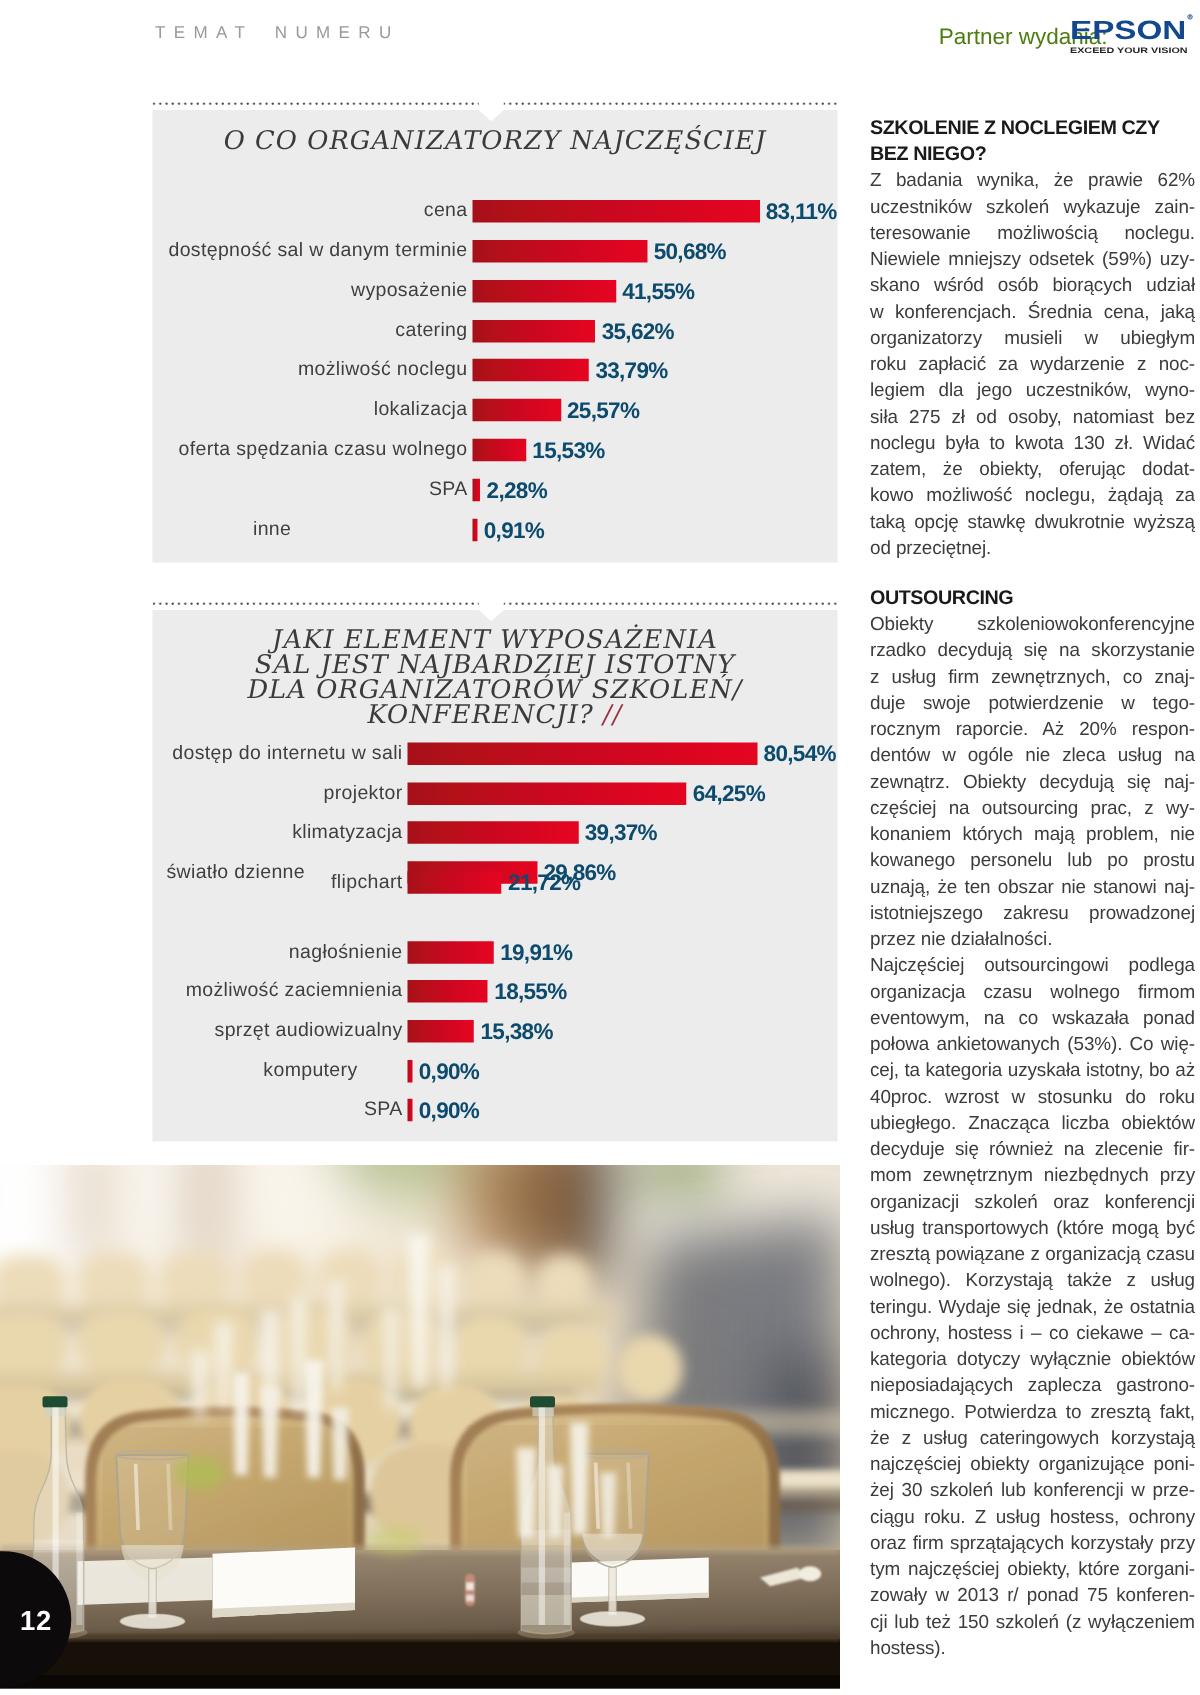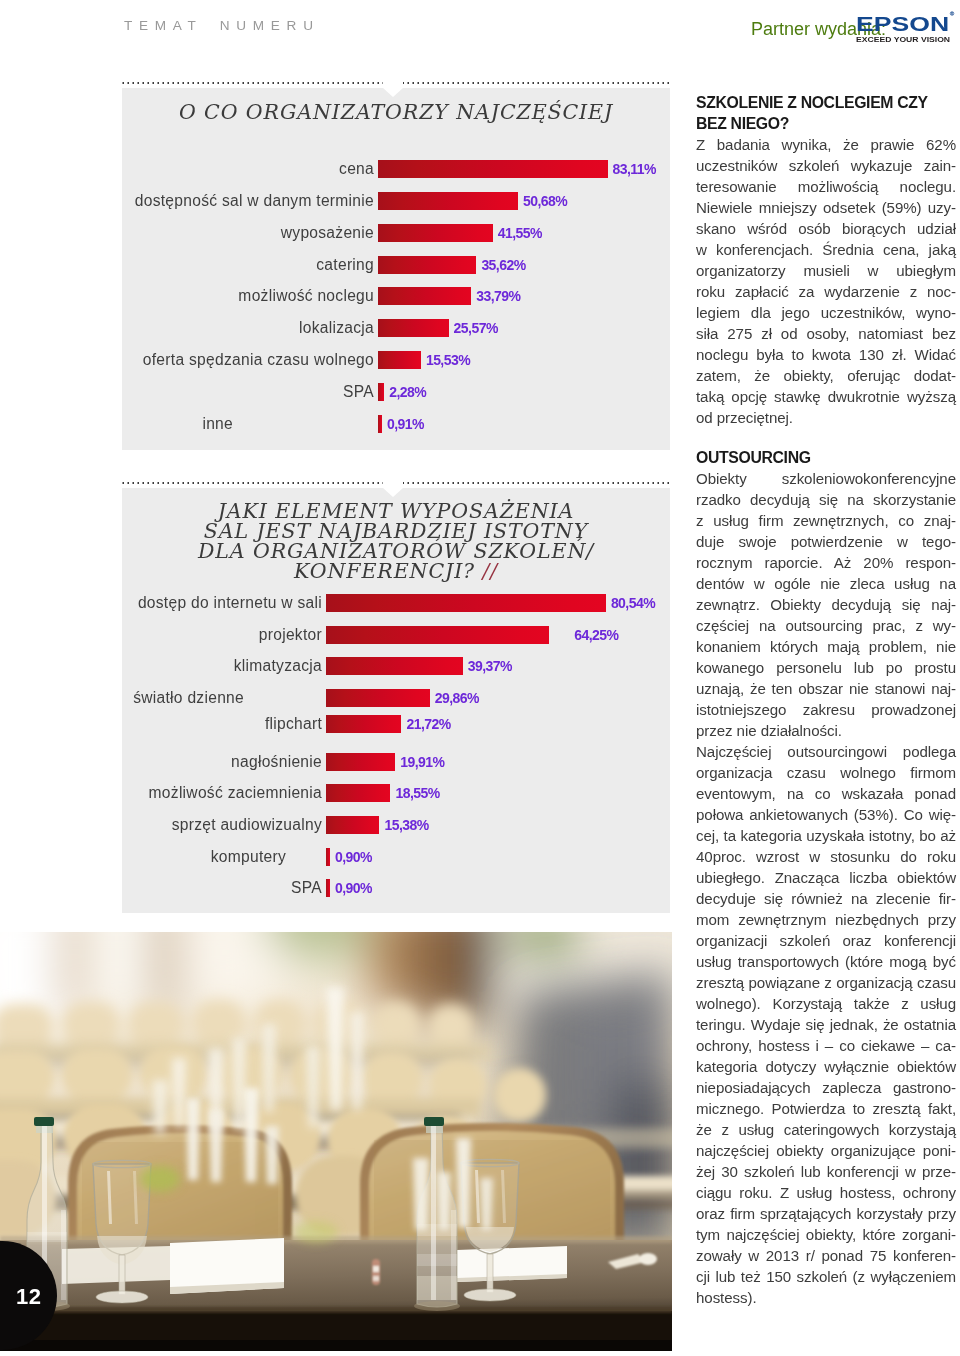--- a/index.html
+++ b/index.html
@@ -34,22 +34,22 @@
   .chart-title{position:absolute;font-family:"DejaVu Serif",serif;font-style:italic;
       font-size:20.6px;color:#3b3b3b;text-align:center;line-height:20.1px;letter-spacing:0.85px;}
   .chart-title .sl{color:#963240;}
 
   
   .row{position:absolute;height:20px;}
   .cat{position:absolute;right:0;top:0;height:20px;line-height:20px;
       font-size:15.6px;color:#3f3f3f;white-space:nowrap;text-align:right;letter-spacing:0.28px;}
   .bar{position:absolute;top:1px;height:18px;
       background:linear-gradient(90deg,#a6101a 0%,#b51019 18%,#cc0720 52%,#e00520 88%,#e40521 100%);}
-  .val{position:absolute;top:0;height:20px;line-height:20px;font-size:14px;
-      font-weight:bold;color:#6d28d9;white-space:nowrap;letter-spacing:-0.55px;}
+  .val{position:absolute;top:0;height:20px;line-height:20px;font-size:18px;
+      font-weight:bold;color:#0c4a6e;white-space:nowrap;letter-spacing:-0.55px;}
 
   
   #photo{position:absolute;left:0;top:932px;width:672px;height:419px;overflow:hidden;}
   #pagenum{position:absolute;left:-52px;top:1241px;width:109px;height:109px;border-radius:50%;
       background:#0c0a0a;}
   #pagenum span{position:absolute;left:68px;top:43px;font-size:22px;font-weight:bold;color:#fff;
       font-family:"Liberation Sans",sans-serif;letter-spacing:0.5px;}
 
   
   #article{position:absolute;left:696px;top:92px;width:260px;}
@@ -142,33 +142,33 @@
   </div>
 <div id="chart2">
     <div class="row" style="left:0;top:593px;width:960px;">
       <div class="cat" style="right:638px;">dostęp do internetu w sali</div>
       <div class="bar" style="left:326px;width:279.8765px;"></div>
       <div class="val" style="left:610.8765000000001px;">80,54%</div>
     </div>
     <div class="row" style="left:0;top:624.7px;width:960px;">
       <div class="cat" style="right:638px;">projektor</div>
       <div class="bar" style="left:326px;width:223.26875px;"></div>
-      <div class="val" style="left:554.26875px;margin-left:20px;">64,25%</div>
+      <div class="val" style="left:554.26875px;">64,25%</div>
     </div>
     <div class="row" style="left:0;top:656.4px;width:960px;">
       <div class="cat" style="right:638px;">klimatyzacja</div>
       <div class="bar" style="left:326px;width:136.81074999999998px;"></div>
       <div class="val" style="left:467.81075px;">39,37%</div>
     </div>
     <div class="row" style="left:0;top:688.1px;width:882px;">
       <div class="cat" style="right:638px;">światło dzienne</div>
       <div class="bar" style="left:326px;width:103.76350000000001px;"></div>
       <div class="val" style="left:434.7635px;">29,86%</div>
     </div>
-    <div class="row" style="left:0;top:714px;width:960px;">
+    <div class="row" style="left:0;top:696px;width:960px;">
       <div class="cat" style="right:638px;">flipchart</div>
       <div class="bar" style="left:326px;width:75.477px;"></div>
       <div class="val" style="left:406.477px;">21,72%</div>
     </div>
     <div class="row" style="left:0;top:751.5px;width:960px;">
       <div class="cat" style="right:638px;">nagłośnienie</div>
       <div class="bar" style="left:326px;width:69.18725px;"></div>
       <div class="val" style="left:400.18725px;">19,91%</div>
     </div>
     <div class="row" style="left:0;top:783.2px;width:960px;">
@@ -449,20 +449,21 @@
     <div class="art-p">teresowanie możliwością noclegu.</div>
     <div class="art-p">Niewiele mniejszy odsetek (59%) uzy-</div>
     <div class="art-p">skano wśród osób biorących udział</div>
     <div class="art-p">w konferencjach. Średnia cena, jaką</div>
     <div class="art-p">organizatorzy musieli w ubiegłym</div>
     <div class="art-p">roku zapłacić za wydarzenie z noc-</div>
     <div class="art-p">legiem dla jego uczestników, wyno-</div>
     <div class="art-p">siła 275 zł od osoby, natomiast bez</div>
     <div class="art-p">noclegu była to kwota 130 zł. Widać</div>
     <div class="art-p">zatem, że obiekty, oferując dodat-</div>
+    <div class="art-p">kowo możliwość noclegu, żądają za</div>
     <div class="art-p">taką opcję stawkę dwukrotnie wyższą</div>
     <div class="art-p nj">od przeciętnej.</div>
     <div class="art-h sp nj">OUTSOURCING</div>
     <div class="art-p">Obiekty szkoleniowokonferencyjne</div>
     <div class="art-p">rzadko decydują się na skorzystanie</div>
     <div class="art-p">z usług firm zewnętrznych, co znaj-</div>
     <div class="art-p">duje swoje potwierdzenie w tego-</div>
     <div class="art-p">rocznym raporcie. Aż 20% respon-</div>
     <div class="art-p">dentów w ogóle nie zleca usług na</div>
     <div class="art-p">zewnątrz. Obiekty decydują się naj-</div>

